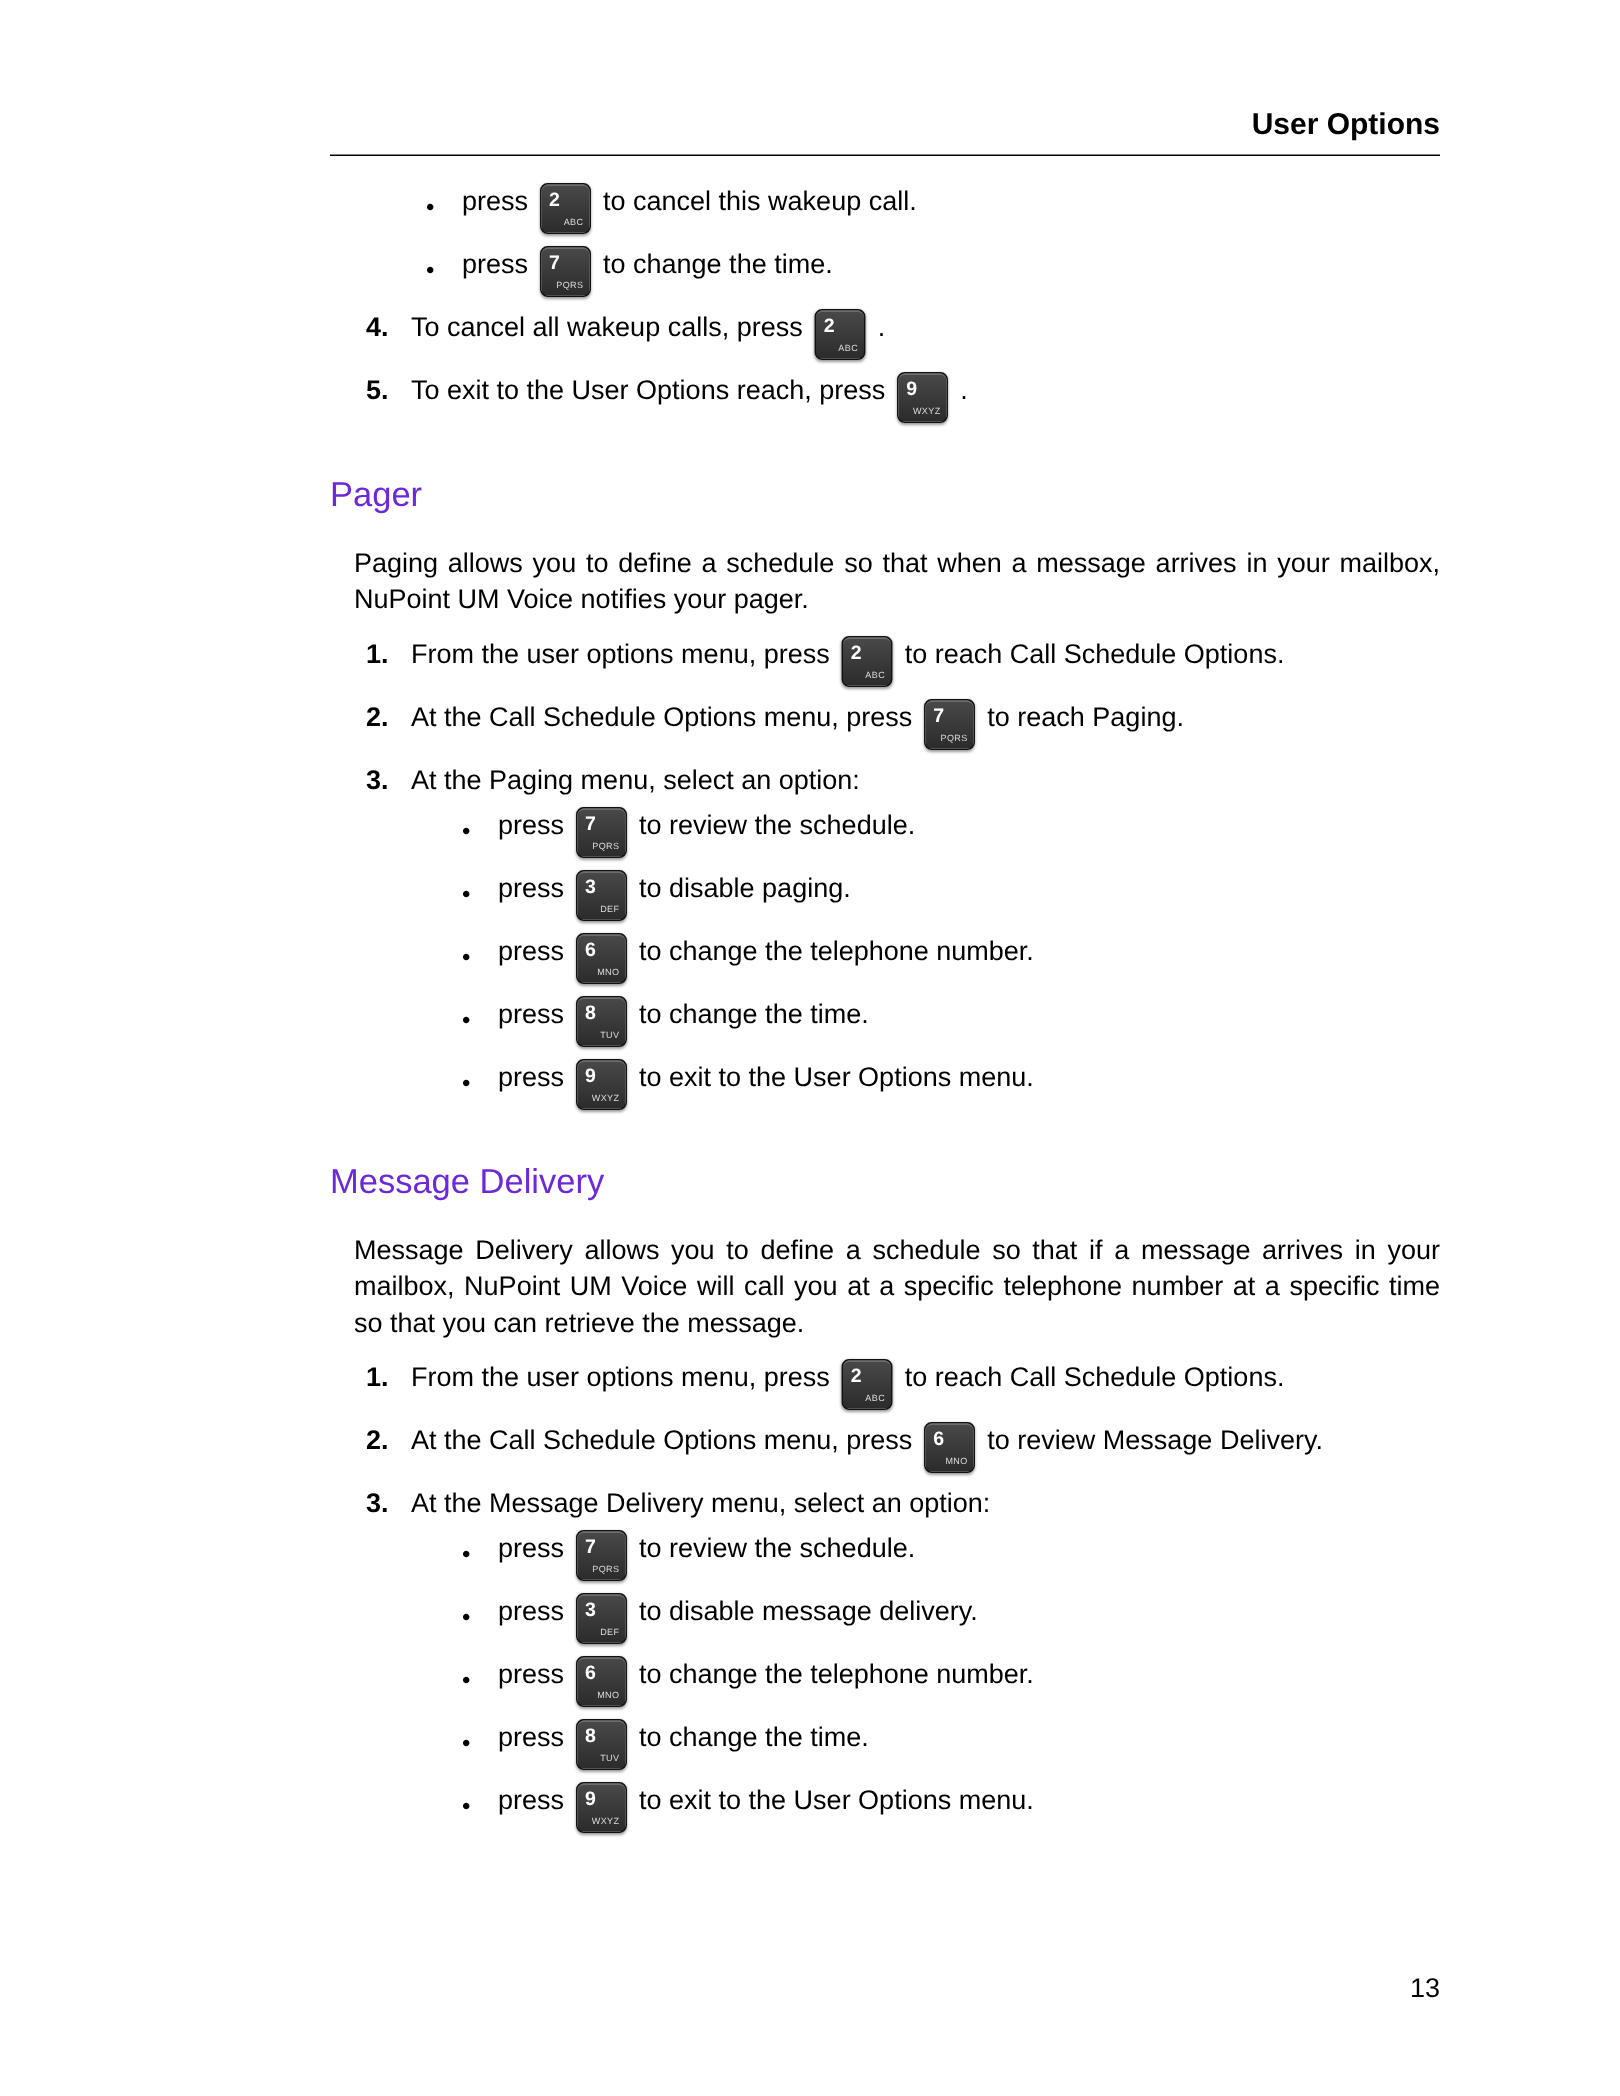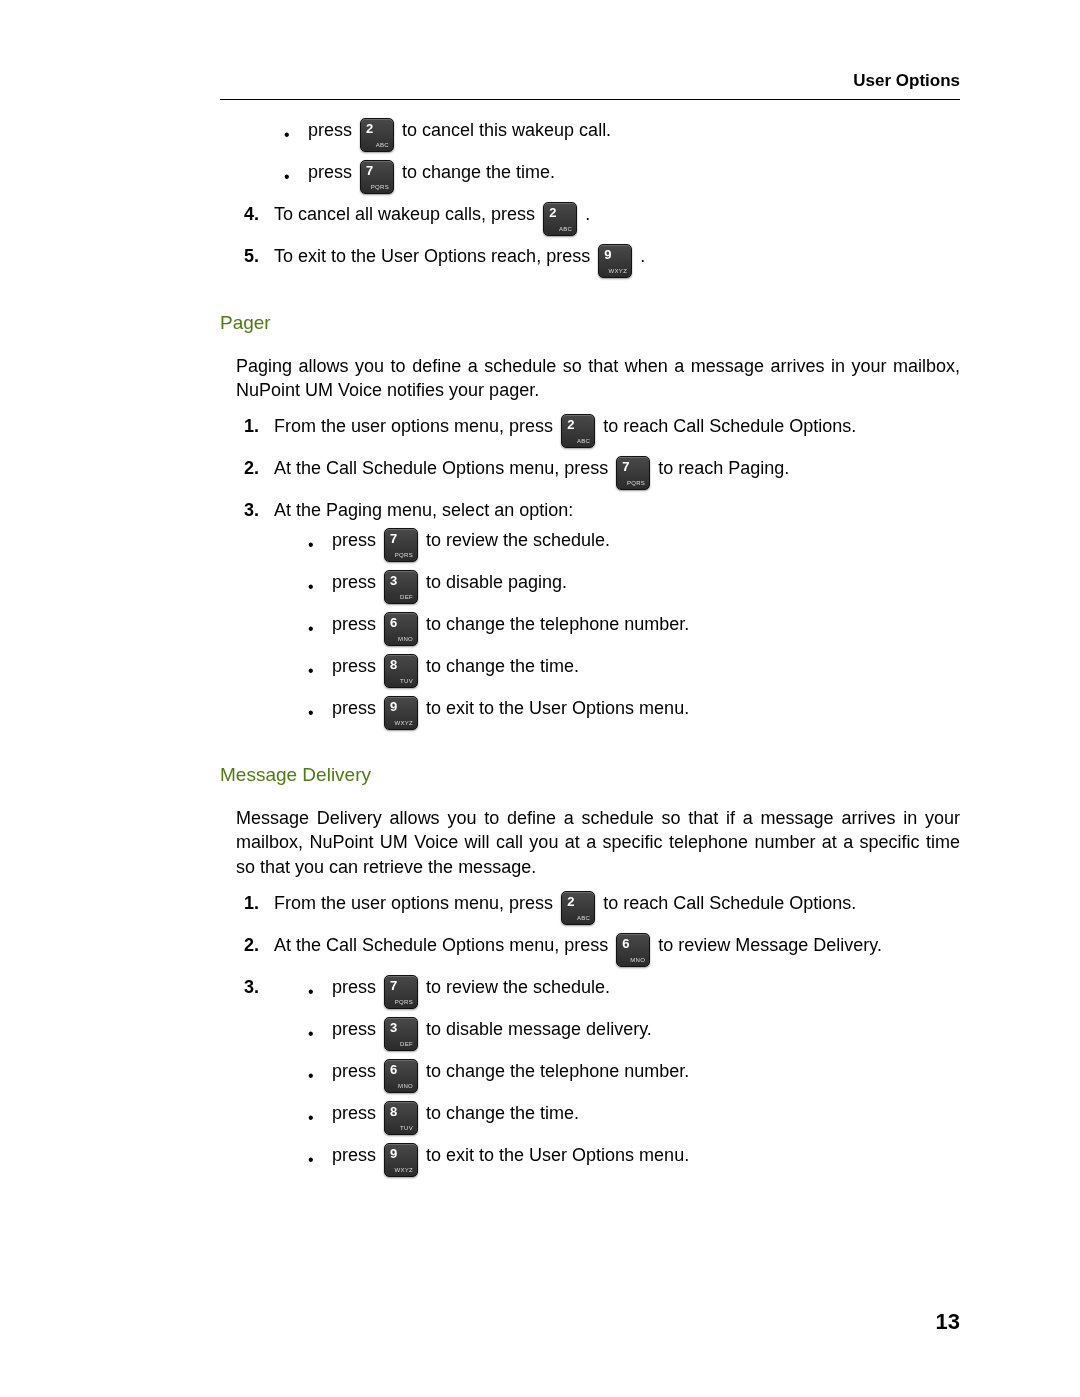--- a/index.html
+++ b/index.html
@@ -17,25 +17,25 @@
     padding: 70px 120px 60px 220px;
     font-size: 18px;
     line-height: 1.35;
   }
   .header {
     text-align: right;
     font-weight: bold;
     padding-bottom: 6px;
     border-bottom: 1px solid #000;
     margin-bottom: 18px;
-    font-size: 17px;
+    font-size: 20px;
   }
   .section-heading {
-    color: #4d7c0f;
-    font-size: 19px;
+    color: #6d28d9;
+    font-size: 23px;
     margin-top: 30px;
     margin-bottom: 18px;
     font-weight: normal;
   }
   p.body {
     margin: 0 0 12px 16px;
     text-align: justify;
   }
   ol.numbered {
     list-style: none;
@@ -103,22 +103,22 @@
     display: flex;
     align-items: flex-start;
     flex-wrap: wrap;
     gap: 4px;
     min-height: 36px;
   }
   .footer-pagenum {
     position: absolute;
     bottom: 60px;
     right: 120px;
-    font-weight: bold;
-    font-size: 22px;
+    font-weight: normal;
+    font-size: 18px;
   }
 </style>
 </head>
 <body>
 
 <div class="page">
 
   <div class="header">
     <span>User Options</span>
   </div>
@@ -249,20 +249,21 @@
       <span class="num">2.</span>
       <span>At the Call Schedule Options menu, press</span>
       <span class="keycap">
           <span class="k-num">6</span>
           <span class="k-sub">MNO</span>
         </span>
       <span>to review Message Delivery.</span>
     </li>
     <li>
       <span class="num">3.</span>
+      <span>At the Message Delivery menu, select an option:</span>
       <ul class="sub">
         <li class="line">
           <span>press</span>
           <span class="keycap">
               <span class="k-num">7</span>
               <span class="k-sub">PQRS</span>
             </span>
           <span>to review the schedule.</span>
         </li>
         <li class="line">

